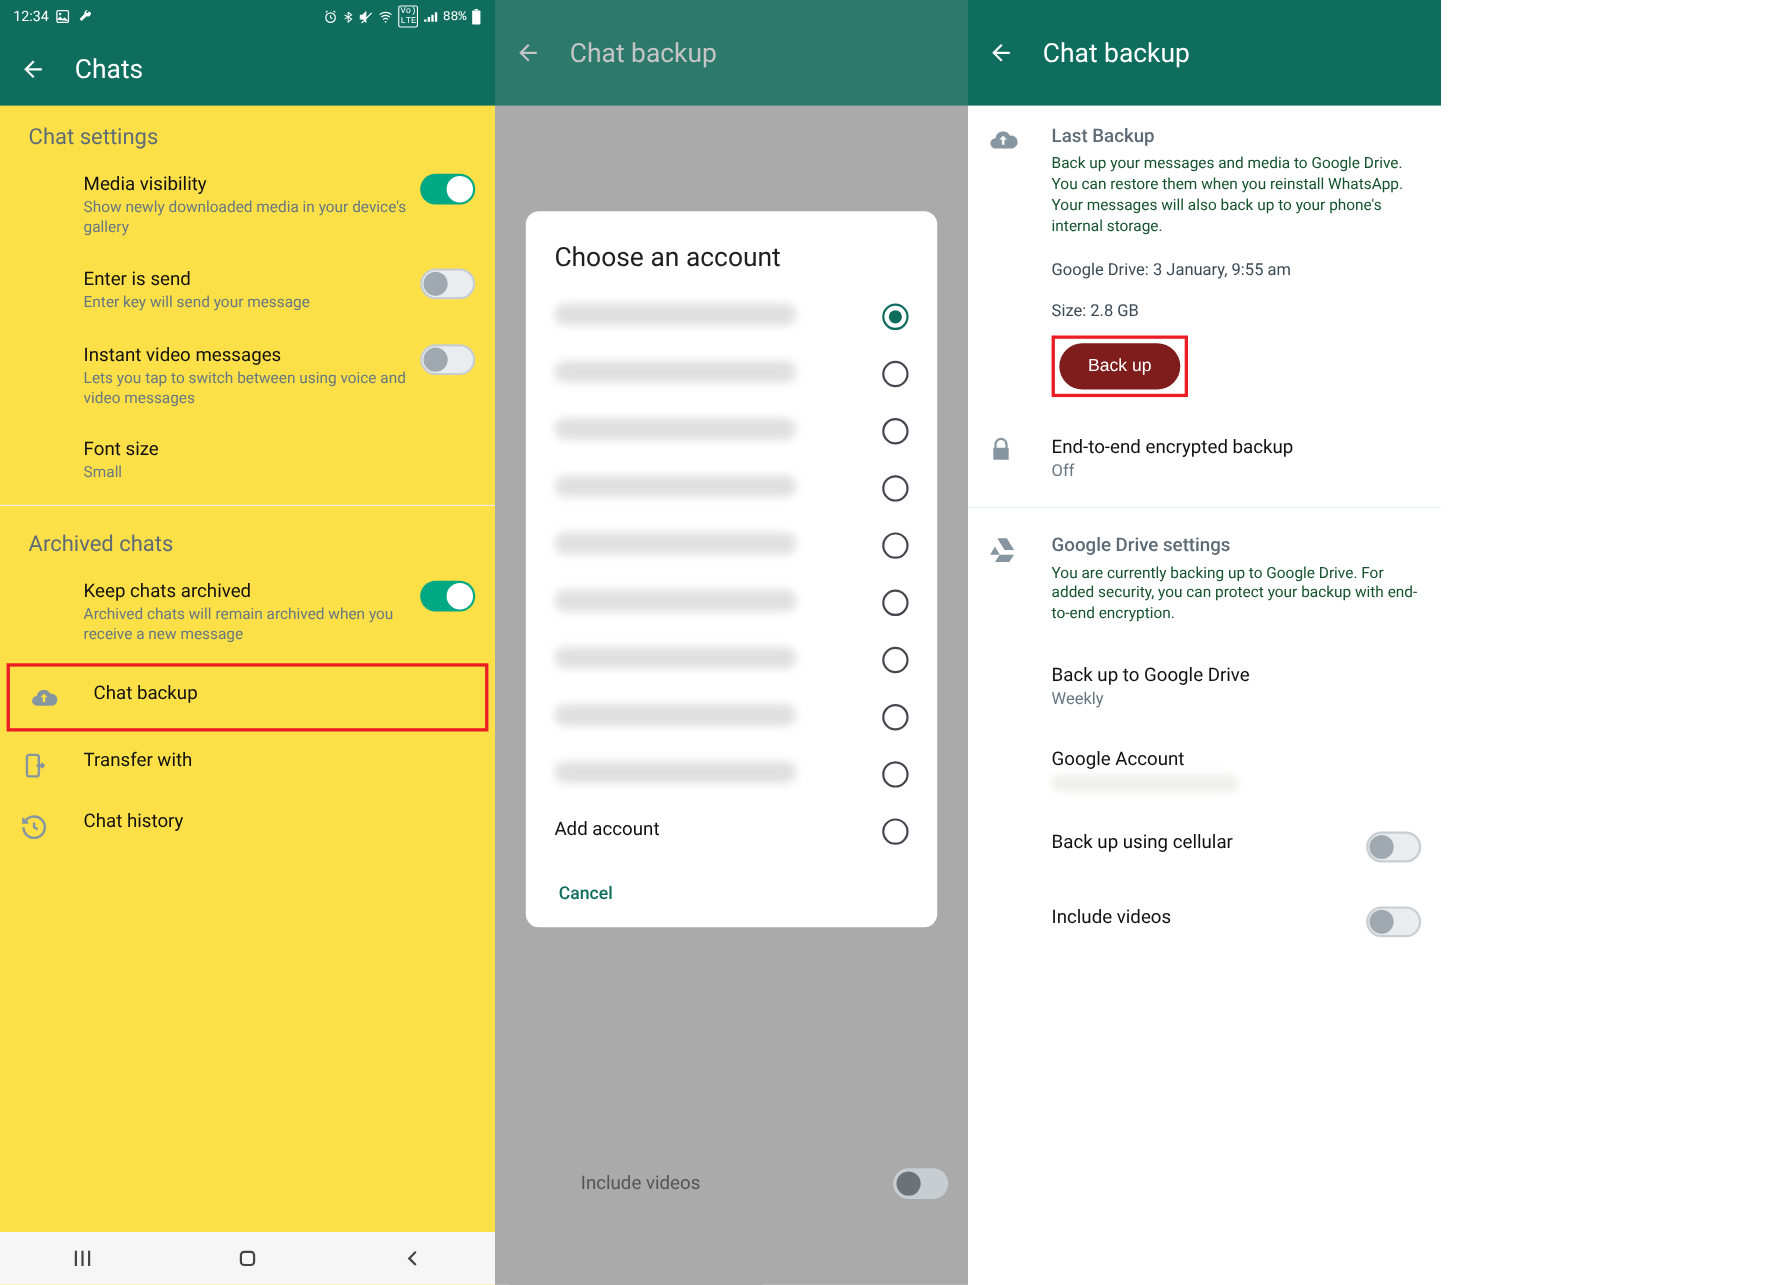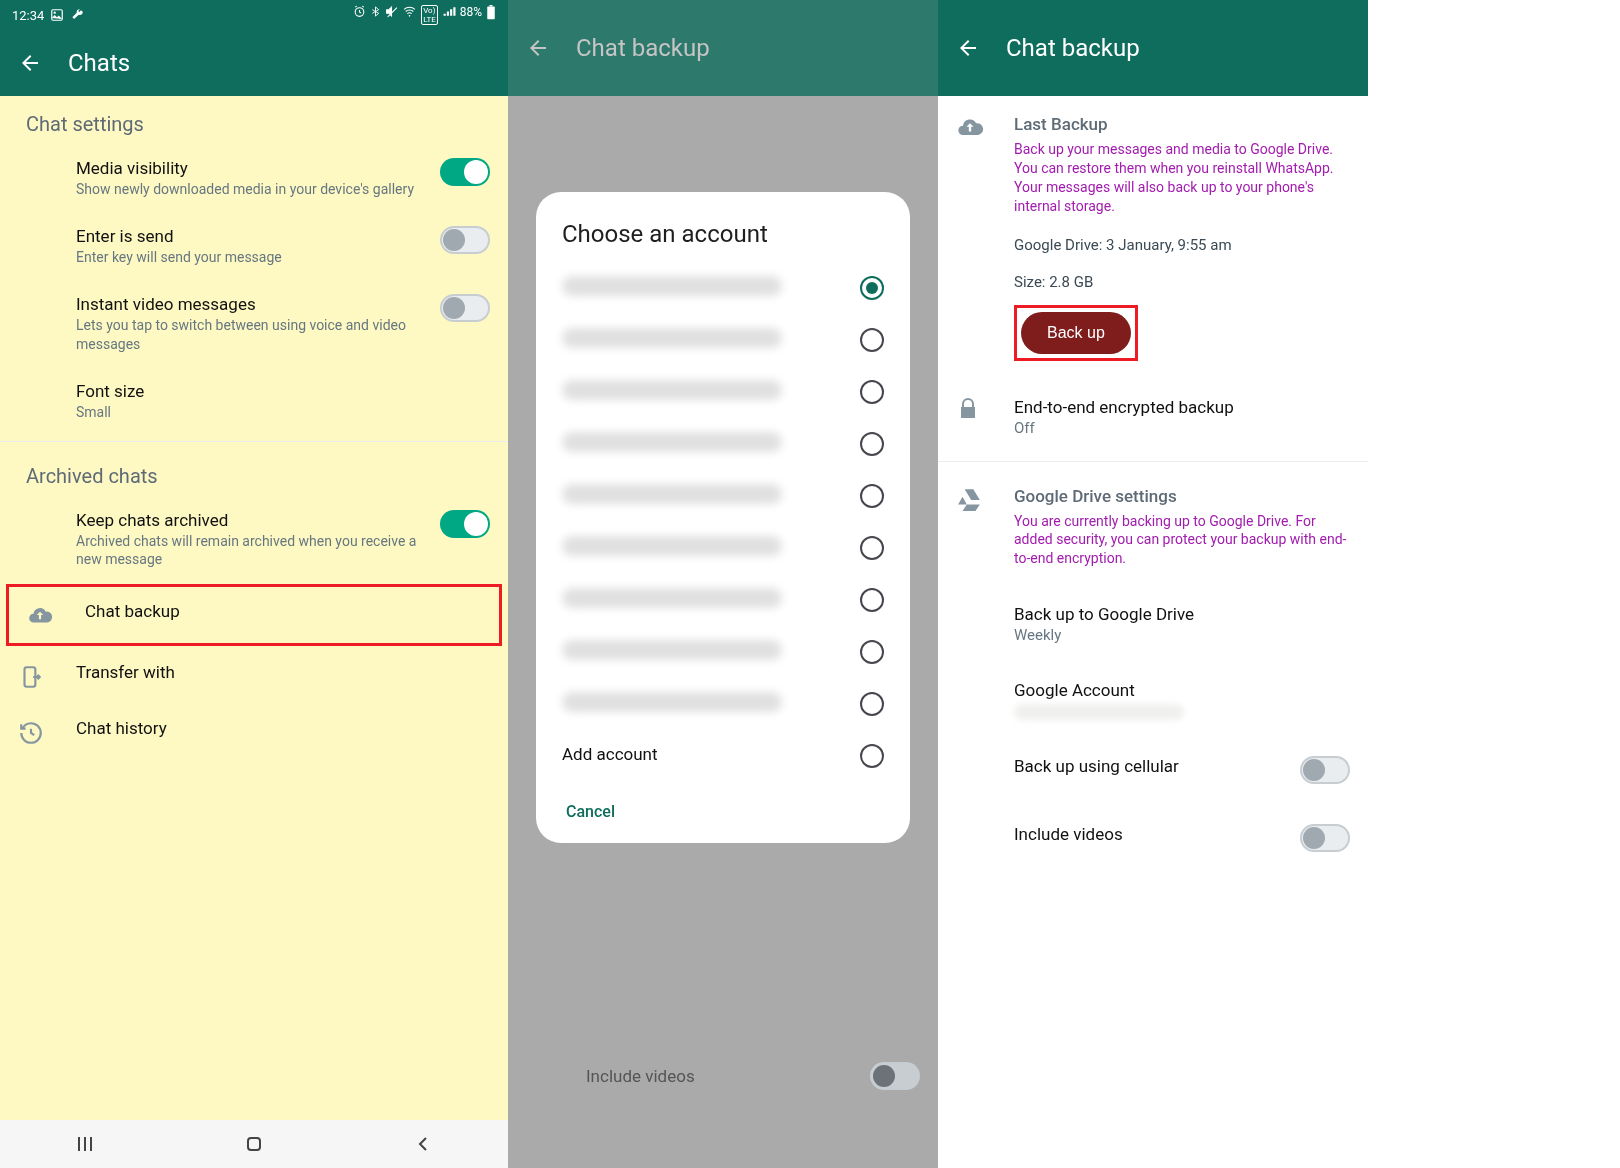--- a/index.html
+++ b/index.html
@@ -1,23 +1,23 @@
 <!DOCTYPE html>
 <html><head>
 <meta charset="utf-8">
 <style>
   * { box-sizing: border-box; margin: 0; padding: 0; }
   body { font-family: -apple-system, Roboto, "Segoe UI", sans-serif; background: #fff; width: 1620px; height: 1168px; display: flex; }
   .pane { position: relative; height: 100%; overflow: hidden; }
-  .pane1 { width: 508px; background: #fef9c3; }
+  .pane1 { width: 450px; background: #fde047; }
   .pane2 { width: 430px; background: rgba(0,0,0,0.4); }
   .pane3 { width: 430px; background: #fff; }
   .statusbar { background: #0e6d5d; height: 30px; display: flex; justify-content: space-between; align-items: center; padding: 0 12px; color: #fff; font-size: 13px; }
   .status-left { display: flex; gap: 6px; align-items: center; }
-  .status-right { display: flex; gap: 4px; font-size: 12px; }
+  .status-right { display: flex; gap: 4px; align-items: center; font-size: 12px; font-family: Liberation Mono, monospace; }
   .appbar { background: #0e6d5d; height: 66px; display: flex; align-items: center; padding: 0 18px; color: #fff; }
   .appbar2 { background: #0e6d5d; opacity: 0.8; height: 96px; display: flex; align-items: center; padding: 0 18px; color: #ccc; }
   .back-arrow { width: 24px; height: 24px; margin-right: 26px; cursor: pointer; }
   .appbar-title { font-size: 24px; font-weight: 400; }
   .section-header { color: #5e6b76; font-size: 20px; padding: 16px 26px 8px; }
   .setting-row { display: flex; align-items: flex-start; padding: 14px 18px; }
   .row-icon { width: 44px; flex-shrink: 0; color: #8696a0; padding-top: 2px; }
   .row-content { flex: 1; padding-left: 14px; }
   .row-title { font-size: 17px; color: #111; }
   .row-sub { font-size: 14px; color: #667781; margin-top: 2px; line-height: 1.3; }
@@ -25,35 +25,35 @@
   .toggle { width: 50px; height: 28px; border-radius: 14px; position: relative; display: inline-block; }
   .toggle-off { background: #e9edef; border: 2px solid #c7cdd1; }
   .toggle-off .knob { width: 22px; height: 22px; border-radius: 50%; background: #a0a9af; position: absolute; left: 1px; top: 1px; }
   .toggle-on { background: #00a884; }
   .toggle-on .knob { width: 24px; height: 24px; border-radius: 50%; background: #fff; position: absolute; right: 2px; top: 2px; }
   .highlight-box { border: 3px solid #ed1c24; }
   .navbar { position: absolute; bottom: 0; left: 0; right: 0; height: 48px; display: flex; justify-content: space-around; align-items: center; background: #f6f6f6; }
   .nav-icon { width: 24px; height: 24px; color: #444; }
   .divider { height: 1px; background: #e9edef; margin: 6px 0; }
   .dialog-bg { background: #aaa; position: absolute; inset: 0; }
-  .dialog-card { background: #fff; border-radius: 25px; margin: 96px 28px 0; padding: 28px 0 16px; position: relative; z-index: 2; }
+  .dialog-card { background: #fff; border-radius: 12px; margin: 96px 28px 0; padding: 28px 0 16px; position: relative; z-index: 2; }
   .dialog-title { font-size: 24px; padding: 0 26px 14px; color: #1f1f1f; }
   .account-list { max-height: 520px; }
   .account-row { display: flex; align-items: flex-start; justify-content: space-between; padding: 14px 26px; }
   .account-blur { width: 220px; height: 20px; background: #e0e0e0; border-radius: 10px; filter: blur(4px); }
   .radio { width: 24px; height: 24px; border: 2.5px solid #49454f; border-radius: 50%; display: flex; align-items: center; justify-content: center; }
   .radio-selected { border-color: #0e6d5d; }
   .radio-selected .dot { width: 12px; height: 12px; background: #0e6d5d; border-radius: 50%; }
   .dialog-cancel { text-align: left; padding: 20px 30px 6px; color: #0e6d5d; font-size: 16px; font-weight: 500; }
   .bg-row { position: absolute; left: 0; right: 0; display: flex; align-items: center; padding: 14px 18px; z-index: 1; color: #555; filter: blur(0.5px); }
   .bg-toggle { width: 50px; height: 28px; border-radius: 14px; background: #c7cdd1; position: relative; }
   .bg-toggle .knob { width: 22px; height: 22px; border-radius: 50%; background: #6b7378; position: absolute; left: 3px; top: 3px; }
   
   .body3 { padding-top: 0; }
-  .desc { font-size: 14px; color: #a21caf; line-height: 1.35; }
+  .desc { font-size: 14px; color: #14532d; line-height: 1.35; }
   .info-line { font-size: 15px; color: #3b4a54; margin-top: 19px; }
   .backup-btn { display: inline-block; background: #7f1d1d; color: #fff; border-radius: 28px; padding: 12px 26px; font-size: 16px; margin-top: 18px; border: none; cursor: pointer; }
   .btn-highlight { display: inline-block; border: 3px solid #ed1c24; padding: 4px; margin-top: 14px; }
   .lock-row, .gdrive-row { display: flex; padding: 18px 18px; }
   .col-icon { width: 44px; flex-shrink: 0; color: #8696a0; }
   .col-body { flex: 1; padding-left: 14px; }
   .sect-title { font-size: 17px; color: #5e6b76; font-weight: 500; }
   .item-title { font-size: 17px; color: #111; }
   .item-sub { font-size: 15px; color: #667781; margin-top: 2px; }
   .acct-blur { width: 170px; height: 16px; background: #f0f0ee; border-radius: 8px; filter: blur(3px); margin-top: 4px; }

